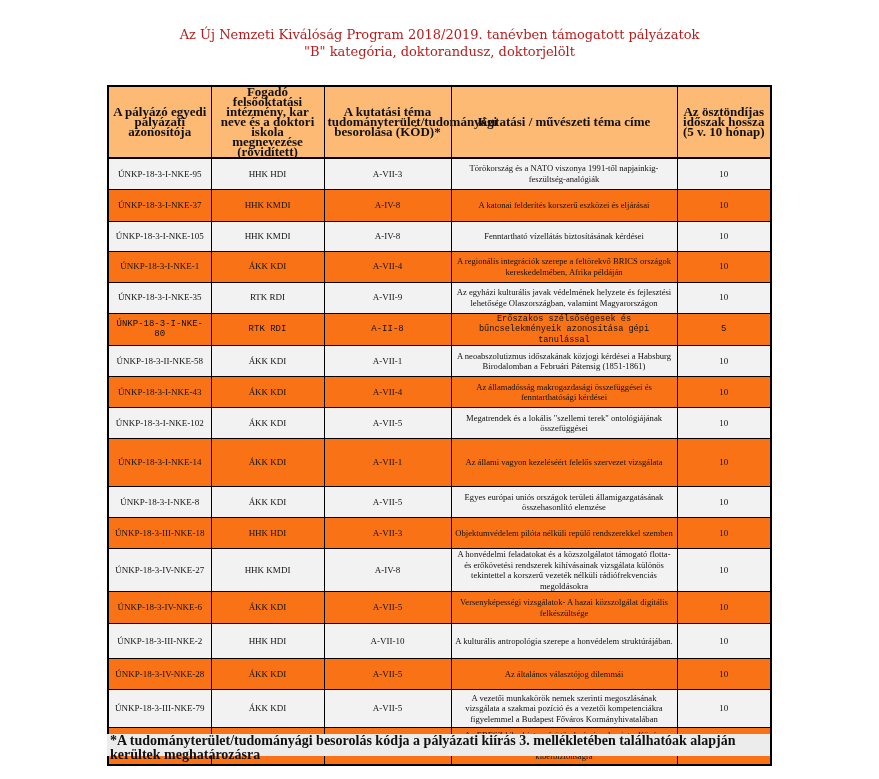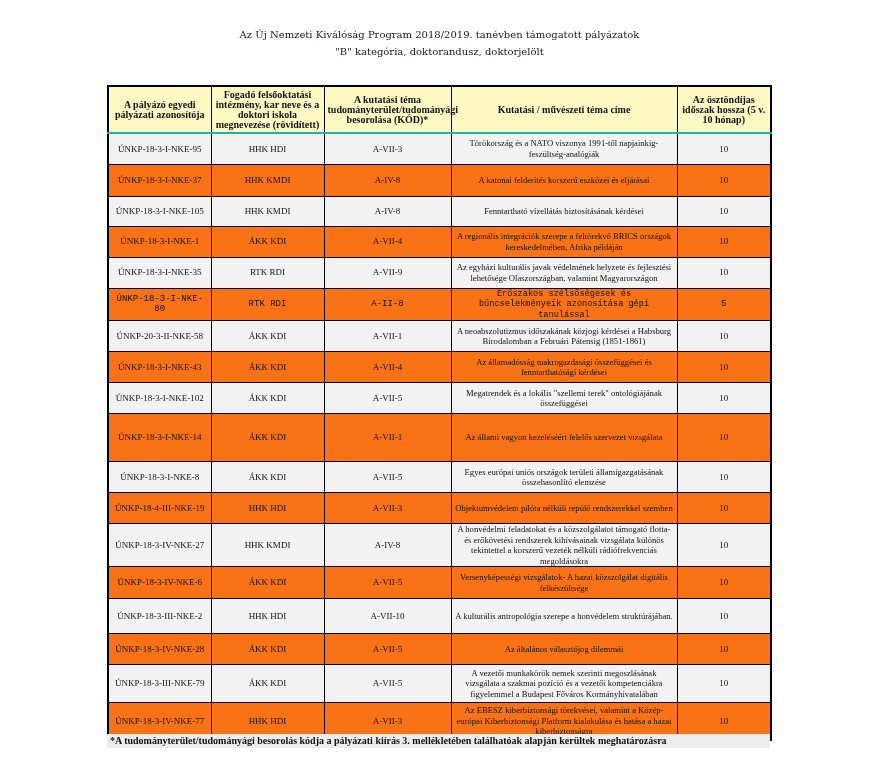--- a/index.html
+++ b/index.html
@@ -1,29 +1,29 @@
 <!DOCTYPE html>
 <html><head>
 <meta charset="utf-8">
 <style>
   html, body { margin: 0; padding: 0; background: #ffffff; }
   body { width: 879px; height: 779px; position: relative; overflow: hidden;
          font-family: "Liberation Serif", serif; color: #111; }
   .title { position: absolute; left: 0; width: 879px; top: 26px; text-align: center;
-           font-family: "DejaVu Serif", serif; font-size: 10px; line-height: 17px; color: #0f172a; }
+           font-family: "DejaVu Serif", serif; font-size: 13px; line-height: 17px; color: #b91c1c; }
   table { position: absolute; left: 107px; top: 85px; width: 663px;
           border-collapse: collapse; border: 2px solid #000; table-layout: fixed; }
   th, td { border: 1px solid #000; text-align: center; vertical-align: middle;
            padding: 0 3px; font-size: 9px; line-height: 10.5px; }
-  th { font-weight: bold; background: #fef9c3; height: 45px; font-size: 10px; line-height: 10px; border-bottom: 2px solid #14b8a6; }
+  th { font-weight: bold; background: #fdba74; height: 45px; font-size: 13px; line-height: 10px; border-bottom: 2px solid #000000; }
   tr.odd td { background: #f2f2f2; }
   tr.even td { background: #f97316; }
   td.title-cell { font-size: 8.6px; line-height: 10.5px; }
-  .footnote { position: absolute; left: 107px; top: 734px; width: 663px; height: 14px;
-              background: #ececec; font-size: 10px; font-weight: bold; line-height: 14px;
+  .footnote { position: absolute; left: 107px; top: 734px; width: 663px; height: 22px;
+              background: #ececec; font-size: 14px; font-weight: bold; line-height: 14px;
               padding-left: 3px; box-sizing: border-box; }
 </style>
 </head>
 <body>
 
 <div class="title">
   <div>Az Új Nemzeti Kiválóság Program 2018/2019. tanévben támogatott pályázatok</div>
   <div>"B" kategória, doktorandusz, doktorjelölt</div>
 </div>
 
@@ -81,21 +81,21 @@
         <td>10</td>
       </tr>
       <tr class="even" style="height: 31px; font-family: Liberation Mono, monospace;">
         <td>ÚNKP-18-3-I-NKE-80</td>
         <td>RTK RDI</td>
         <td>A-II-8</td>
         <td class="title-cell">Erőszakos szélsőségesek és bűncselekményeik azonosítása gépi tanulással</td>
         <td>5</td>
       </tr>
       <tr class="odd" style="height: 31px;">
-        <td>ÚNKP-20-3-II-NKE-58</td>
+        <td>ÚNKP-18-3-II-NKE-58</td>
         <td>ÁKK KDI</td>
         <td>A-VII-1</td>
         <td class="title-cell">A neoabszolutizmus időszakának közjogi kérdései a Habsburg Birodalomban a Februári Pátensig (1851-1861)</td>
         <td>10</td>
       </tr>
       <tr class="even" style="height: 31px;">
         <td>ÚNKP-18-3-I-NKE-43</td>
         <td>ÁKK KDI</td>
         <td>A-VII-4</td>
         <td class="title-cell">Az államadósság makrogazdasági összefüggései és fenntarthatósági kérdései</td>
@@ -116,21 +116,21 @@
         <td>10</td>
       </tr>
       <tr class="odd" style="height: 31px;">
         <td>ÚNKP-18-3-I-NKE-8</td>
         <td>ÁKK KDI</td>
         <td>A-VII-5</td>
         <td class="title-cell">Egyes európai uniós országok területi államigazgatásának összehasonlító elemzése</td>
         <td>10</td>
       </tr>
       <tr class="even" style="height: 31px;">
-        <td>ÚNKP-18-4-III-NKE-19</td>
+        <td>ÚNKP-18-3-III-NKE-18</td>
         <td>HHK HDI</td>
         <td>A-VII-3</td>
         <td class="title-cell">Objektumvédelem pilóta nélküli repülő rendszerekkel szemben</td>
         <td>10</td>
       </tr>
       <tr class="odd" style="height: 43px;">
         <td>ÚNKP-18-3-IV-NKE-27</td>
         <td>HHK KMDI</td>
         <td>A-IV-8</td>
         <td class="title-cell">A honvédelmi feladatokat és a közszolgálatot támogató flotta-és erőkövetési rendszerek kihívásainak vizsgálata különös tekintettel a korszerű vezeték nélküli rádiófrekvenciás megoldásokra</td>

